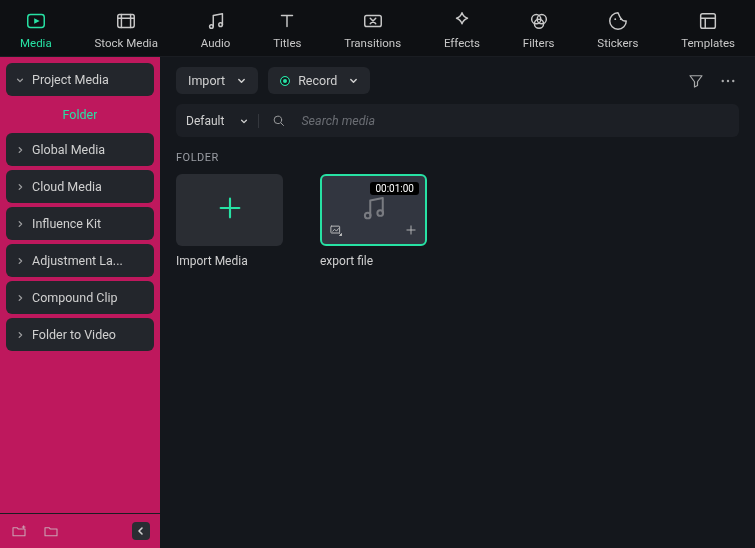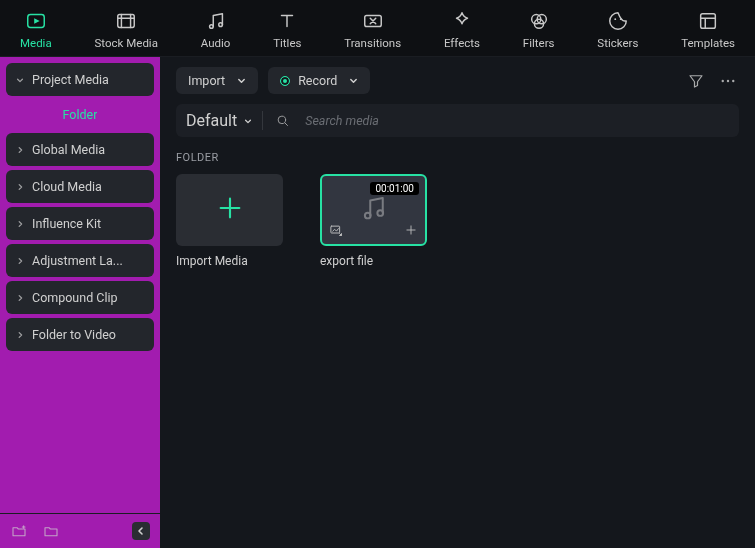--- a/index.html
+++ b/index.html
@@ -9,21 +9,21 @@
 .top-toolbar { display: flex; align-items: flex-start; padding: 10px 20px 6px; gap: 26px; background: #0e1013; border-bottom: 1px solid #1a1d22; justify-content: space-between; }
 .top-item { display: flex; flex-direction: column; align-items: center; gap: 4px; cursor: pointer; font-size: 11.5px; color: #c8c8c8; }
 .top-item.active { color: #27e2a4; }
 .top-item .icon { width: 22px; height: 22px; display: flex; align-items: center; justify-content: center; }
 .top-item .icon svg { width: 22px; height: 22px; }
 
 
 .main { flex: 1; display: flex; overflow: hidden; }
 
 
-.sidebar { width: 160px; background: #a21caf; display: flex; flex-direction: column; }
+.sidebar { width: 160px; background: #be185d; display: flex; flex-direction: column; }
 .sidebar-list { flex: 1; padding: 6px; display: flex; flex-direction: column; gap: 4px; }
 .sidebar-item { display: flex; align-items: center; gap: 8px; padding: 9px 10px; border-radius: 6px; background: #23262c; font-size: 12.5px; cursor: pointer; color: #d0d0d0; }
 .sidebar-item.sub { background: transparent; color: #27e2a4; justify-content: center; padding: 7px 10px; }
 .sidebar-item .chev { width: 8px; height: 8px; display: inline-flex; align-items: center; justify-content: center; opacity: 0.7; }
 .sidebar-label { white-space: nowrap; overflow: hidden; text-overflow: ellipsis; }
 
 .sidebar-bottom { display: flex; align-items: center; justify-content: space-between; padding: 8px 10px; border-top: 1px solid #1a1d22; }
 .sidebar-bottom .left-icons { display: flex; gap: 14px; }
 .sidebar-bottom .icon-btn { width: 18px; height: 18px; display: flex; align-items: center; justify-content: center; opacity: 0.75; cursor: pointer; }
 .collapse-btn { width: 18px; height: 18px; background: #2a2d33; border-radius: 4px; display: flex; align-items: center; justify-content: center; cursor: pointer; }
@@ -32,21 +32,21 @@
 .content { flex: 1; background: #14171c; display: flex; flex-direction: column; padding: 0 16px; }
 
 .content-top { display: flex; align-items: center; padding: 10px 0; gap: 10px; }
 .top-btn { display: flex; align-items: center; gap: 8px; padding: 6px 12px; background: #23262c; border-radius: 6px; font-size: 12.5px; cursor: pointer; }
 .top-btn .chev-down { margin-left: 4px; }
 .record-dot { width: 10px; height: 10px; border-radius: 50%; background: #27e2a4; border: 1px solid #27e2a4; box-shadow: inset 0 0 0 2px #14171c; }
 .content-top .spacer { flex: 1; }
 .top-icon-btn { width: 22px; height: 22px; display: flex; align-items: center; justify-content: center; opacity: 0.8; cursor: pointer; }
 
 .search-row { display: flex; align-items: center; gap: 12px; background: #1c1f25; border-radius: 6px; padding: 5px 10px; margin-bottom: 14px; }
-.search-row .default { display: flex; align-items: center; gap: 7px; font-size: 16px; padding-right: 10px; border-right: 1px solid #34373d; cursor: pointer; }
+.search-row .default { display: flex; align-items: center; gap: 16px; font-size: 12px; padding-right: 10px; border-right: 1px solid #34373d; cursor: pointer; }
 .search-row input { flex: 1; background: transparent; border: none; outline: none; color: #fde047; font-size: 12.5px; padding: 4px 2px; font-style: italic; }
 .search-row input::placeholder { color: #6a6d73; }
 .search-ic { width: 16px; height: 16px; opacity: 0.7; }
 
 .section-title { font-size: 11px; letter-spacing: 0.5px; color: #9a9da3; margin-bottom: 10px; }
 
 .cards { display: flex; gap: 16px; }
 .card { width: 128px; display: flex; flex-direction: column; gap: 8px; }
 .card-thumb { width: 107px; height: 72px; background: #2a2d33; border-radius: 6px; position: relative; display: flex; align-items: center; justify-content: center; cursor: pointer; }
 .card-thumb.selected { border: 2px solid #27e2a4; background: #323640; }

